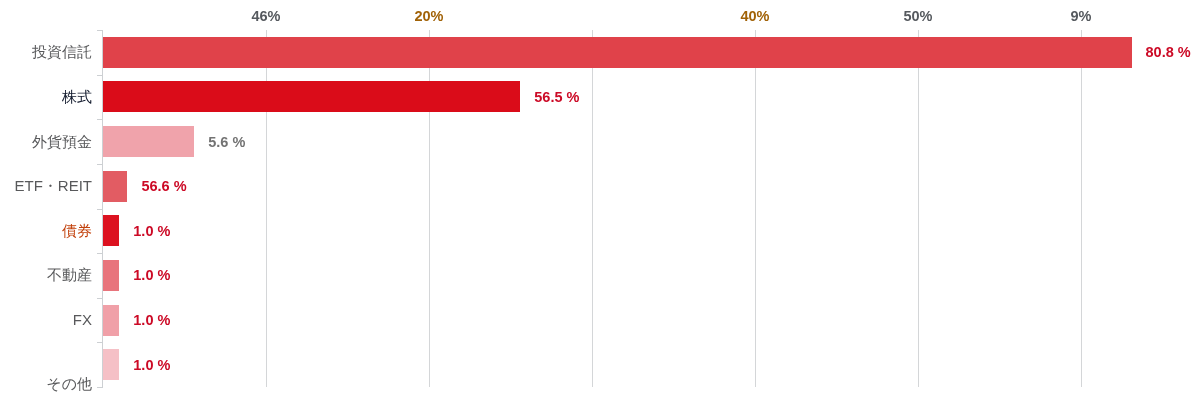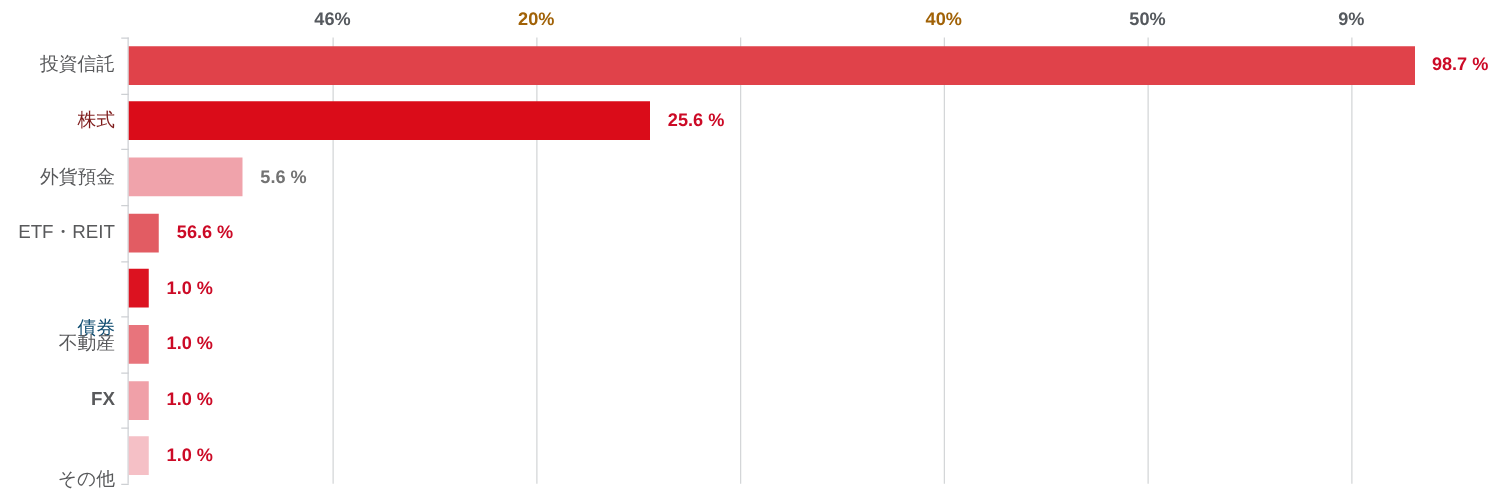--- a/index.html
+++ b/index.html
@@ -113,37 +113,37 @@
       <div class="ytick" style="top: 208.5px; background: rgb(205, 208, 211);"></div>
       <div class="ytick" style="top: 253.125px; background: rgb(205, 208, 211);"></div>
       <div class="ytick" style="top: 297.75px; background: rgb(205, 208, 211);"></div>
       <div class="ytick" style="top: 342.375px; background: rgb(205, 208, 211);"></div>
       <div class="ytick" style="top: 387px; background: rgb(205, 208, 211);"></div>
     </div>
 
   <div id="rows-layer">
       <div class="cat-label" style="top: 44.3125px; color: rgb(88, 89, 91);">投資信託</div>
       <div class="bar" style="top: 36.8125px; width: 1028.53px; height: 31px; background: rgb(224, 66, 74);"></div>
-      <div class="val-label" style="left: 1145.53px; top: 45.3125px; color: rgb(204, 10, 38);">98.7 %</div>
-      <div class="cat-label" style="top: 88.9375px; color: #7f1d1d;">株式</div>
+      <div class="val-label" style="left: 1145.53px; top: 45.3125px; color: rgb(204, 10, 38);">80.8 %</div>
+      <div class="cat-label" style="top: 88.9375px; color: #0f172a;">株式</div>
       <div class="bar" style="top: 81.4375px; width: 417.28px; height: 31px; background: rgb(218, 12, 25);"></div>
-      <div class="val-label" style="left: 534.28px; top: 89.9375px; color: rgb(204, 10, 38);">25.6 %</div>
+      <div class="val-label" style="left: 534.28px; top: 89.9375px; color: rgb(204, 10, 38);">56.5 %</div>
       <div class="cat-label" style="top: 133.562px; color: rgb(88, 89, 91);">外貨預金</div>
       <div class="bar" style="top: 126.062px; width: 91.28px; height: 31px; background: rgb(240, 163, 171);"></div>
       <div class="val-label" style="left: 208.28px; top: 134.562px; color: #737373;">5.6 %</div>
       <div class="cat-label" style="top: 178.188px; color: rgb(88, 89, 91);">ETF・REIT</div>
       <div class="bar" style="top: 170.688px; width: 24.45px; height: 31px; background: rgb(226, 92, 99);"></div>
       <div class="val-label" style="left: 141.45px; top: 179.188px; color: rgb(204, 10, 38);">56.6 %</div>
-      <div class="cat-label" style="top: 222.812px; color: #0c4a6e; margin-top: 32px;">債券</div>
+      <div class="cat-label" style="top: 222.812px; color: #c2410c;">債券</div>
       <div class="bar" style="top: 215.312px; width: 16.3px; height: 31px; background: rgb(220, 18, 32);"></div>
       <div class="val-label" style="left: 133.3px; top: 223.812px; color: rgb(204, 10, 38);">1.0 %</div>
       <div class="cat-label" style="top: 267.438px; color: rgb(88, 89, 91);">不動産</div>
       <div class="bar" style="top: 259.938px; width: 16.3px; height: 31px; background: rgb(232, 116, 124);"></div>
       <div class="val-label" style="left: 133.3px; top: 268.438px; color: rgb(204, 10, 38);">1.0 %</div>
-      <div class="cat-label" style="top: 312.062px; color: rgb(88, 89, 91); font-weight: bold;">FX</div>
+      <div class="cat-label" style="top: 312.062px; color: rgb(88, 89, 91);">FX</div>
       <div class="bar" style="top: 304.562px; width: 16.3px; height: 31px; background: rgb(240, 160, 168);"></div>
       <div class="val-label" style="left: 133.3px; top: 313.062px; color: rgb(204, 10, 38);">1.0 %</div>
       <div class="cat-label" style="top: 376px; color: rgb(88, 89, 91);">その他</div>
       <div class="bar" style="top: 349.188px; width: 16.3px; height: 31px; background: rgb(245, 192, 198);"></div>
       <div class="val-label" style="left: 133.3px; top: 357.688px; color: rgb(204, 10, 38);">1.0 %</div>
     </div>
 
 </div>
 
 </body></html>

